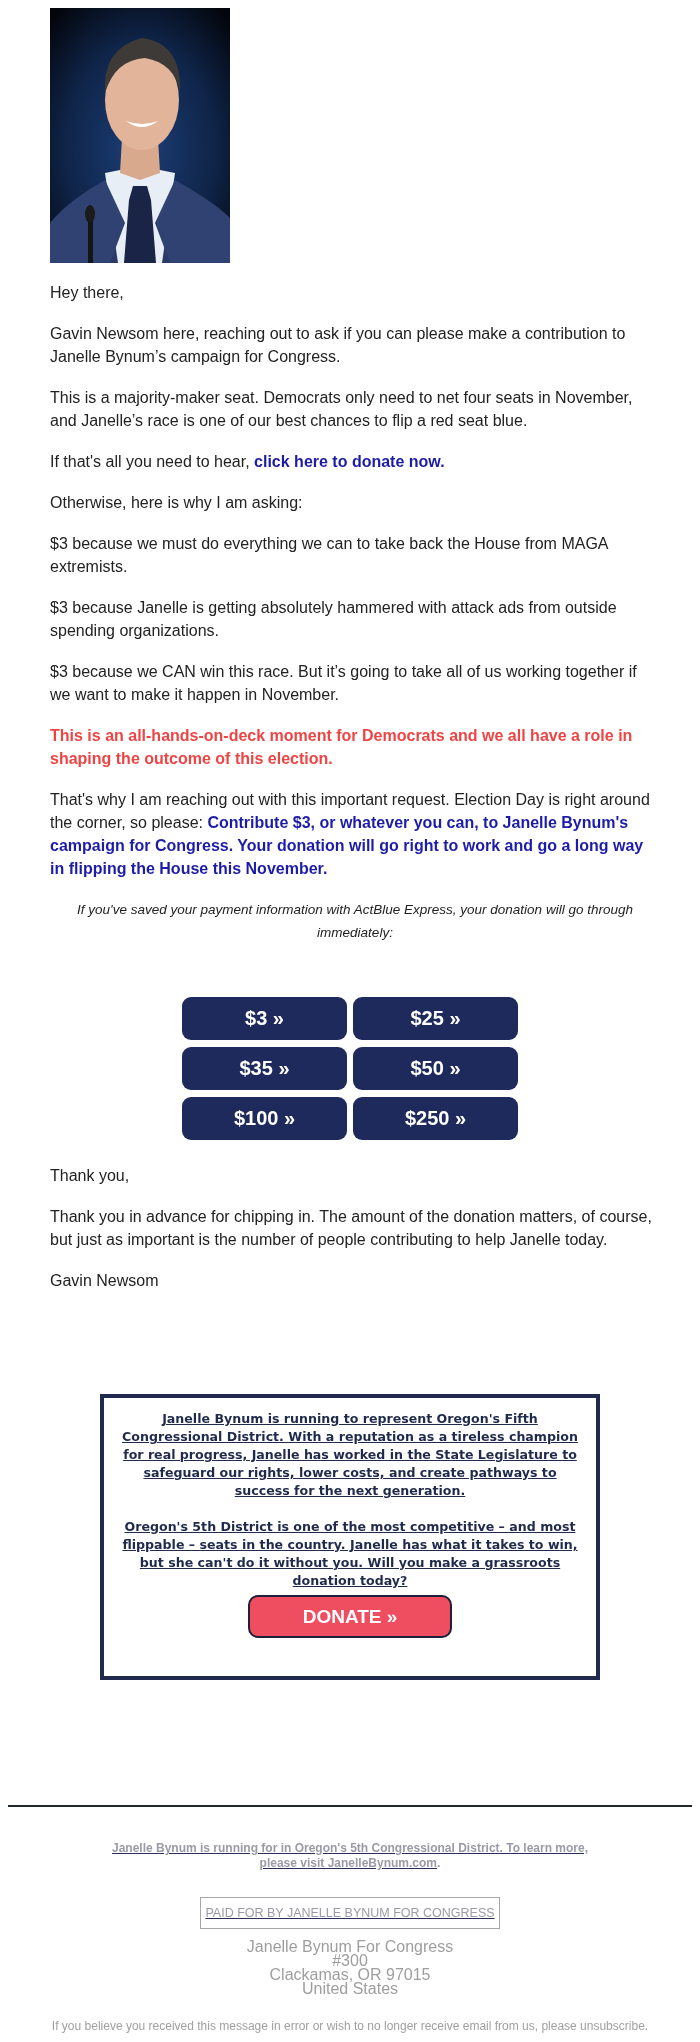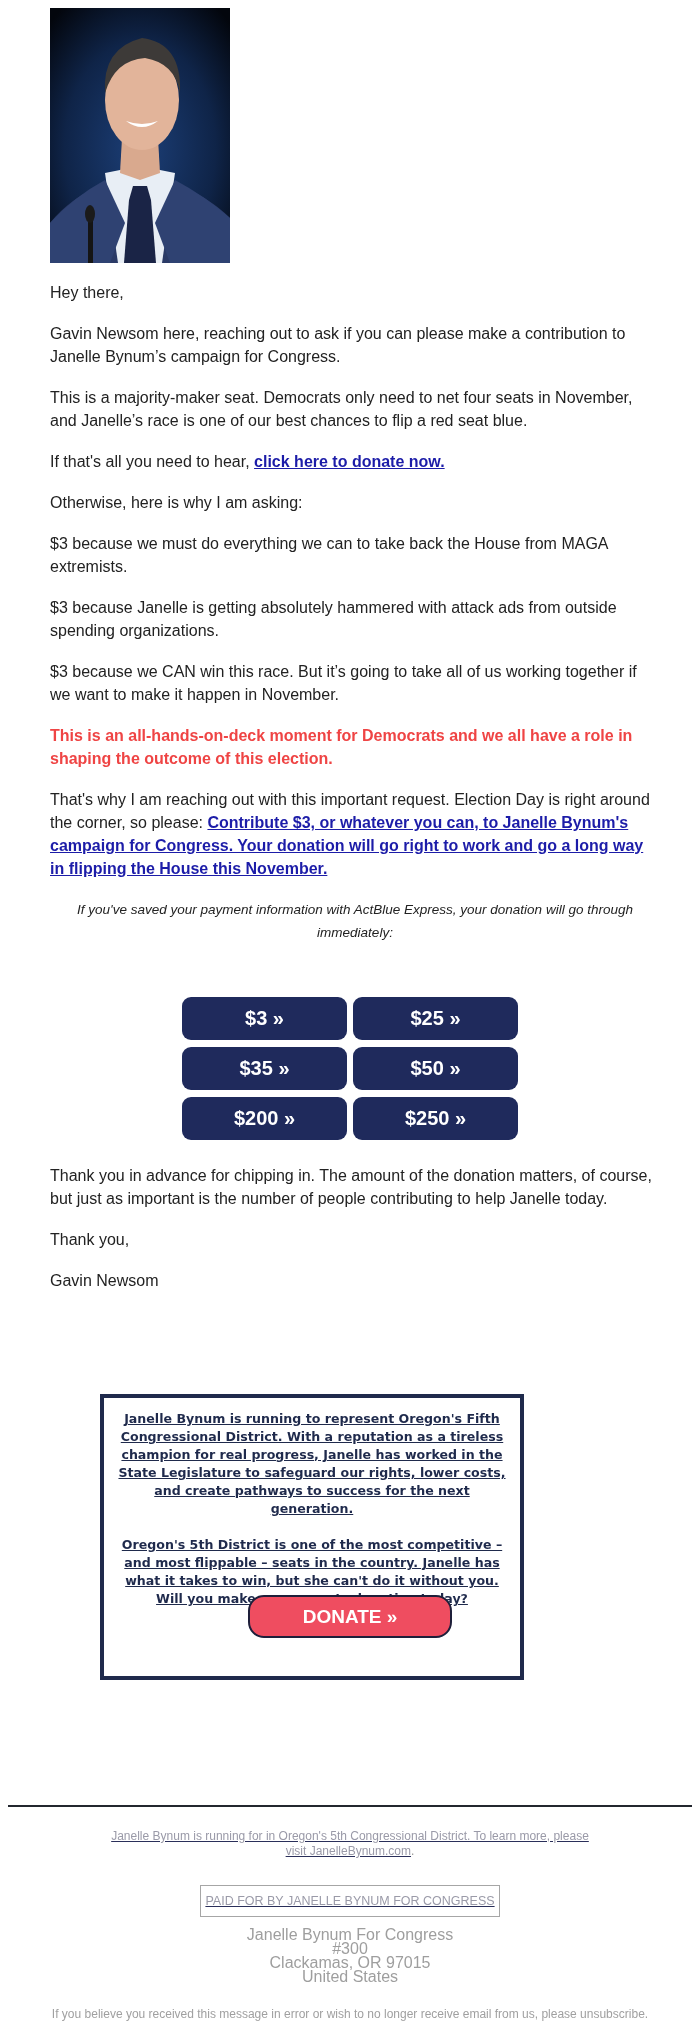--- a/index.html
+++ b/index.html
@@ -27,21 +27,20 @@
   .p {
     font-size: 16px;
     line-height: 23px;
     margin-bottom: 18px;
     color: #222;
   }
   .p.bold { font-weight: bold; color: #ef4444; }
   a.link {
     color: #1c1ca8;
     font-weight: bold;
-    text-decoration: underline;
   }
   .note {
     font-style: italic;
     font-size: 13.5px;
     line-height: 23px;
     text-align: center;
     color: #222;
     margin: 2px 0 0 0;
   }
   .btn-grid {
@@ -64,21 +63,21 @@
     cursor: pointer;
   }
   .closing {
     position: absolute;
     left: 50px; top: 1164px;
     width: 610px;
   }
   .box {
     position: absolute;
     left: 100px; top: 1394px;
-    width: 424px; height: 286px;
+    width: 500px; height: 286px;
     border: 4px solid #1f2a4c;
     background: #fff;
   }
   .box-text {
     font-family: "DejaVu Sans", sans-serif;
     font-weight: bold;
     font-size: 12.6px;
     line-height: 18px;
     color: #1f2a4c;
     text-decoration: underline;
@@ -86,21 +85,21 @@
     padding: 0 14px;
   }
   .box-text.first { margin-top: 12px; }
   .box-text.second { margin-top: 18px; }
   .donate-btn {
     position: absolute;
     left: 144px; top: 197px;
     width: 204px; height: 43px;
     background: #ef4d60;
     border: 2px solid #1e1f3a;
-    border-radius: 16px;
+    border-radius: 10px;
     color: #fff;
     font-weight: bold;
     font-size: 19px;
     display: flex; align-items: center; justify-content: center;
     cursor: pointer;
   }
   .hr {
     position: absolute;
     left: 8px; top: 1805px;
     width: 684px; height: 2px;
@@ -113,21 +112,21 @@
     text-align: center;
     color: #9a9a9a;
     font-size: 12px;
     line-height: 15px;
   }
   .footer a {
     color: #9a9aa8;
     text-decoration: underline;
     text-decoration-color: #2a2f5a;
   }
-  .footer .learn { width: 500px; margin: 4px auto; }
+  .footer .learn { width: 500px; margin: 16px auto; font-weight: bold; }
   .paid {
     margin: 26px auto 0;
     width: 300px; height: 32px;
     border: 1px solid #a6a6a6;
     display: flex; align-items: center; justify-content: center;
     font-size: 12.5px;
   }
   .address { margin-top: 11px; line-height: 14px; font-size: 16px; color: #9e9e9e; }
   .unsub { margin-top: 23px; font-size: 12px; color: #a0a0a0; }
 </style>
@@ -183,27 +182,27 @@
     <span>That's why I am reaching out with this important request. Election Day is right around the corner, so please: </span><a class="link">Contribute $3, or whatever you can, to Janelle Bynum's campaign for Congress. Your donation will go right to work and go a long way in flipping the House this November.</a>
   </p>
   <p class="note">If you've saved your payment information with ActBlue Express, your donation will go through immediately:</p>
 </div>
 
 <div class="btn-grid">
   <div class="amt-btn">$3 »</div>
   <div class="amt-btn">$25 »</div>
   <div class="amt-btn">$35 »</div>
   <div class="amt-btn">$50 »</div>
-  <div class="amt-btn">$200 »</div>
+  <div class="amt-btn">$100 »</div>
   <div class="amt-btn">$250 »</div>
 </div>
 
 <div class="closing">
+  <p class="p">Thank you,</p>
   <p class="p">Thank you in advance for chipping in. The amount of the donation matters, of course, but just as important is the number of people contributing to help Janelle today.</p>
-  <p class="p">Thank you,</p>
   <p class="p">Gavin Newsom</p>
 </div>
 
 <div class="box">
   <p class="box-text first">Janelle Bynum is running to represent Oregon's Fifth Congressional District. With a reputation as a tireless champion for real progress, Janelle has worked in the State Legislature to safeguard our rights, lower costs, and create pathways to success for the next generation.</p>
   <p class="box-text second">Oregon's 5th District is one of the most competitive – and most flippable – seats in the country. Janelle has what it takes to win, but she can't do it without you. Will you make a grassroots donation today?</p>
   <div class="donate-btn">DONATE »</div>
 </div>
 
 <div class="hr"></div>

